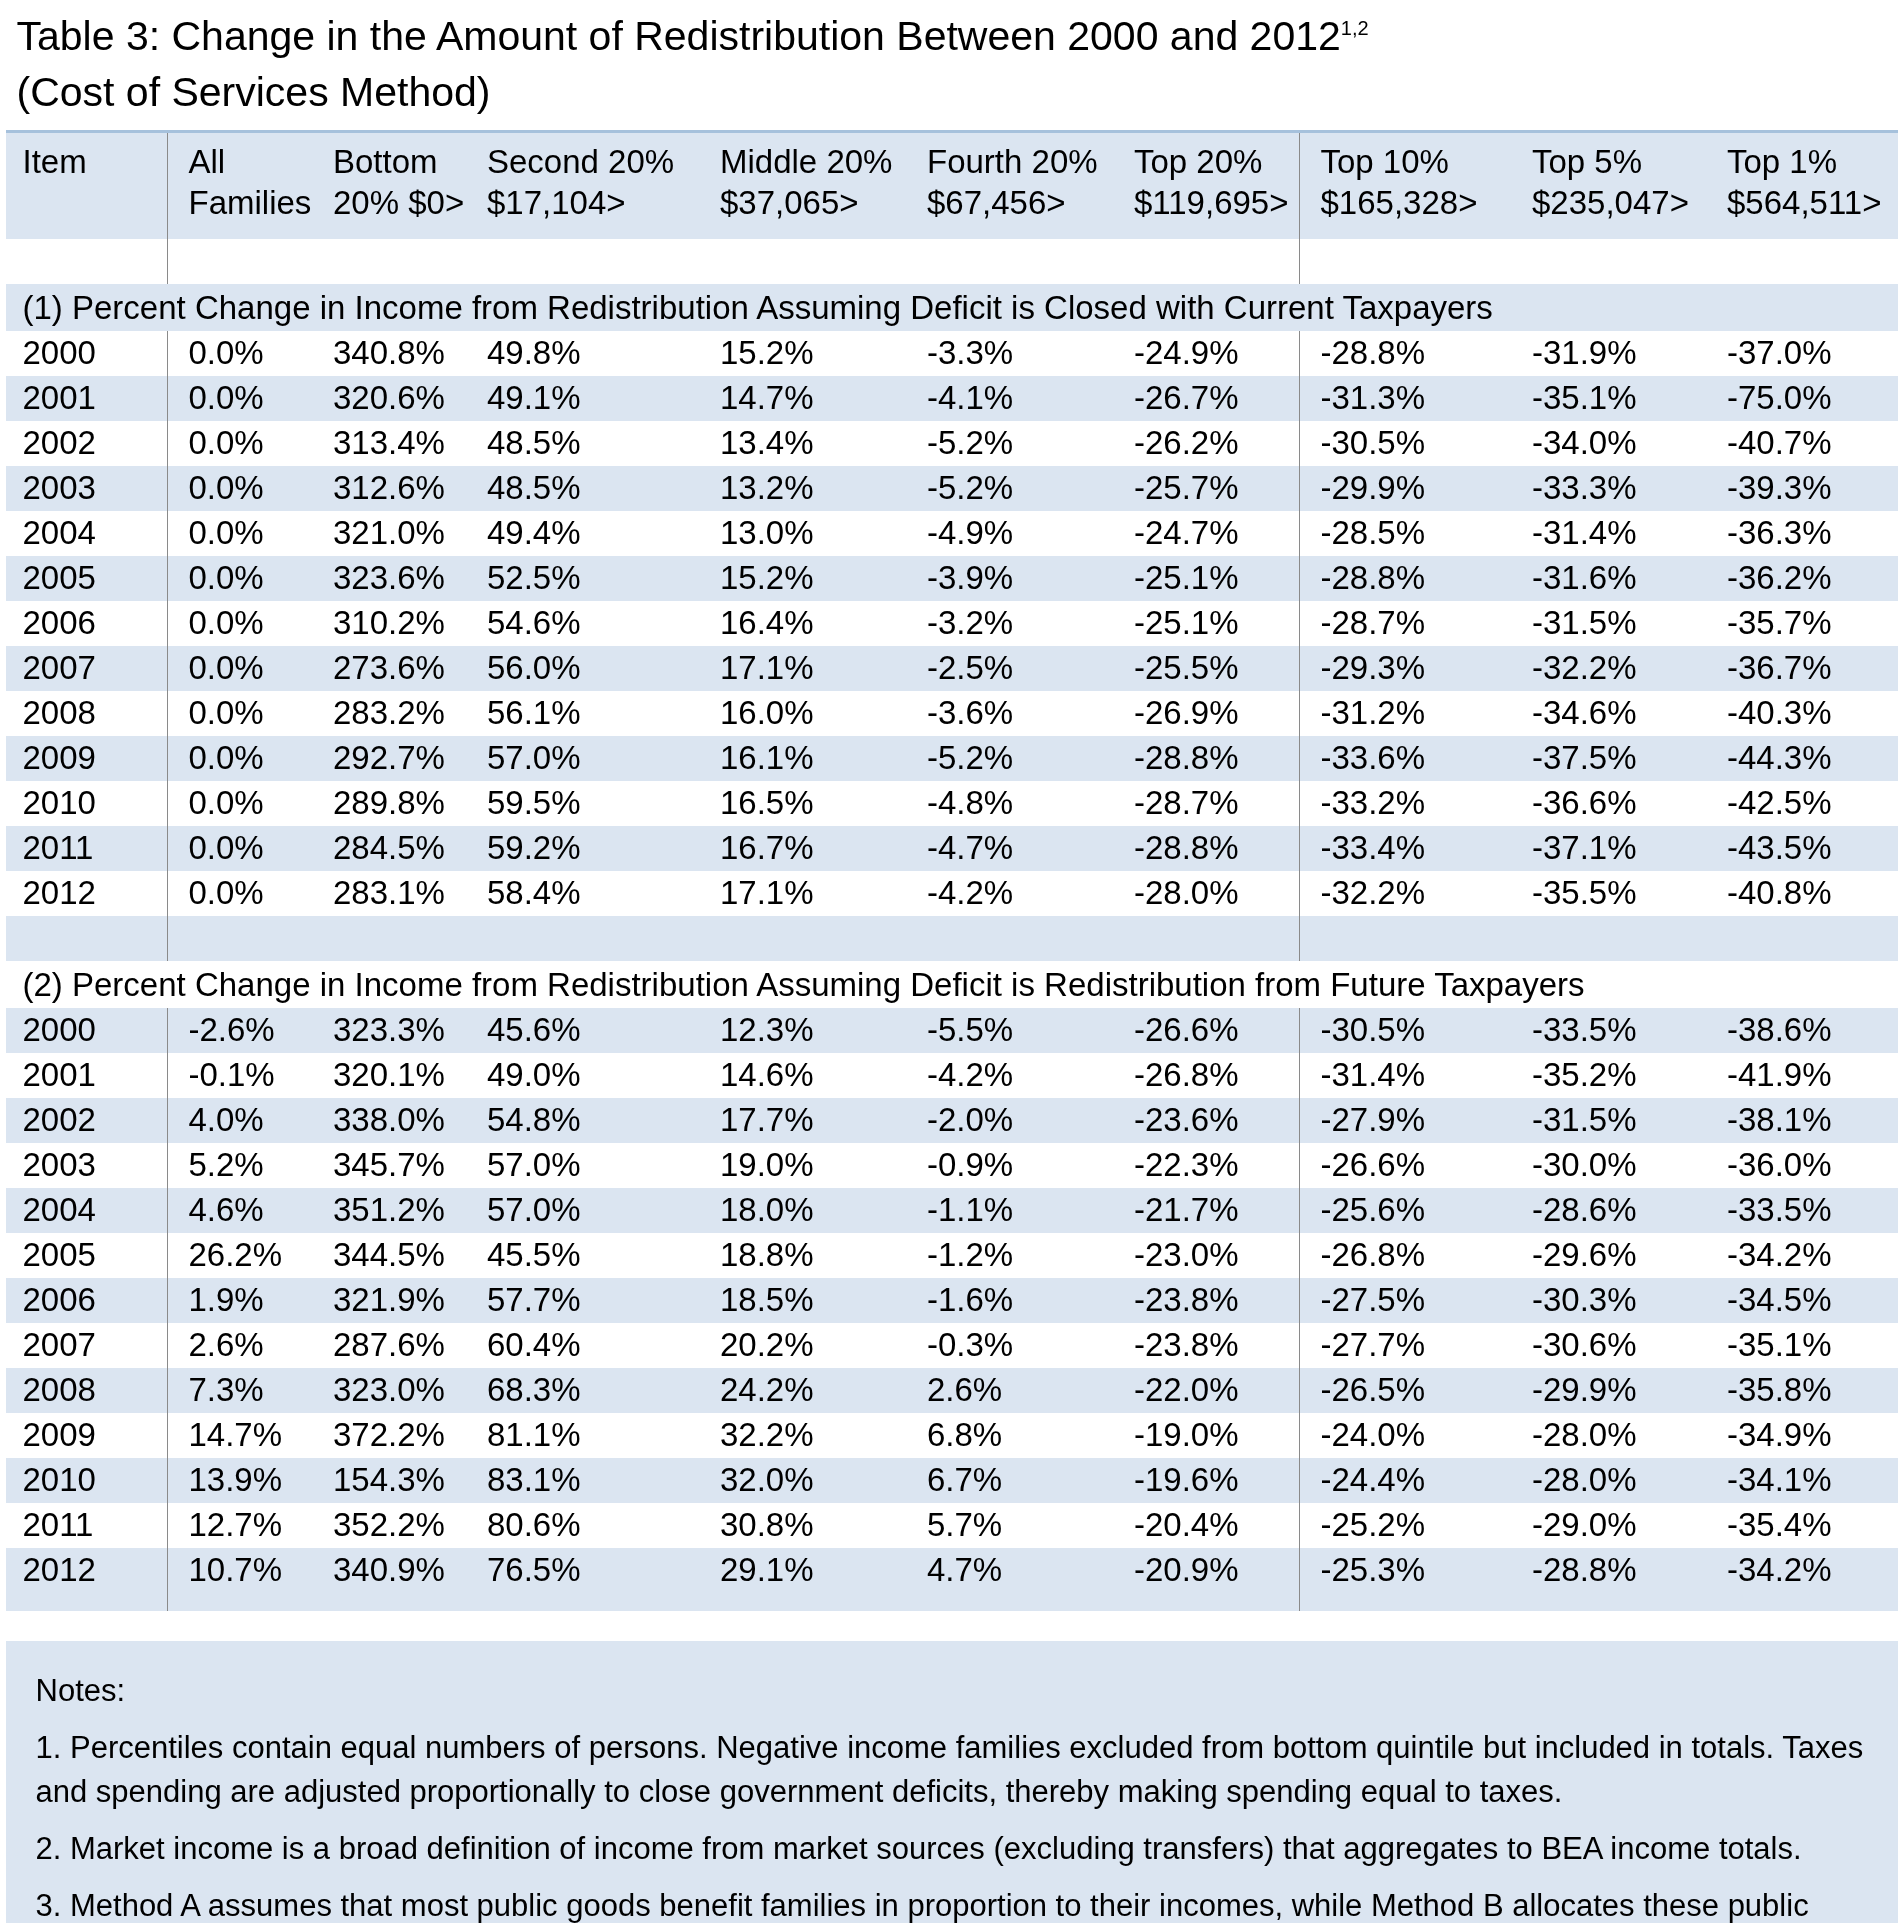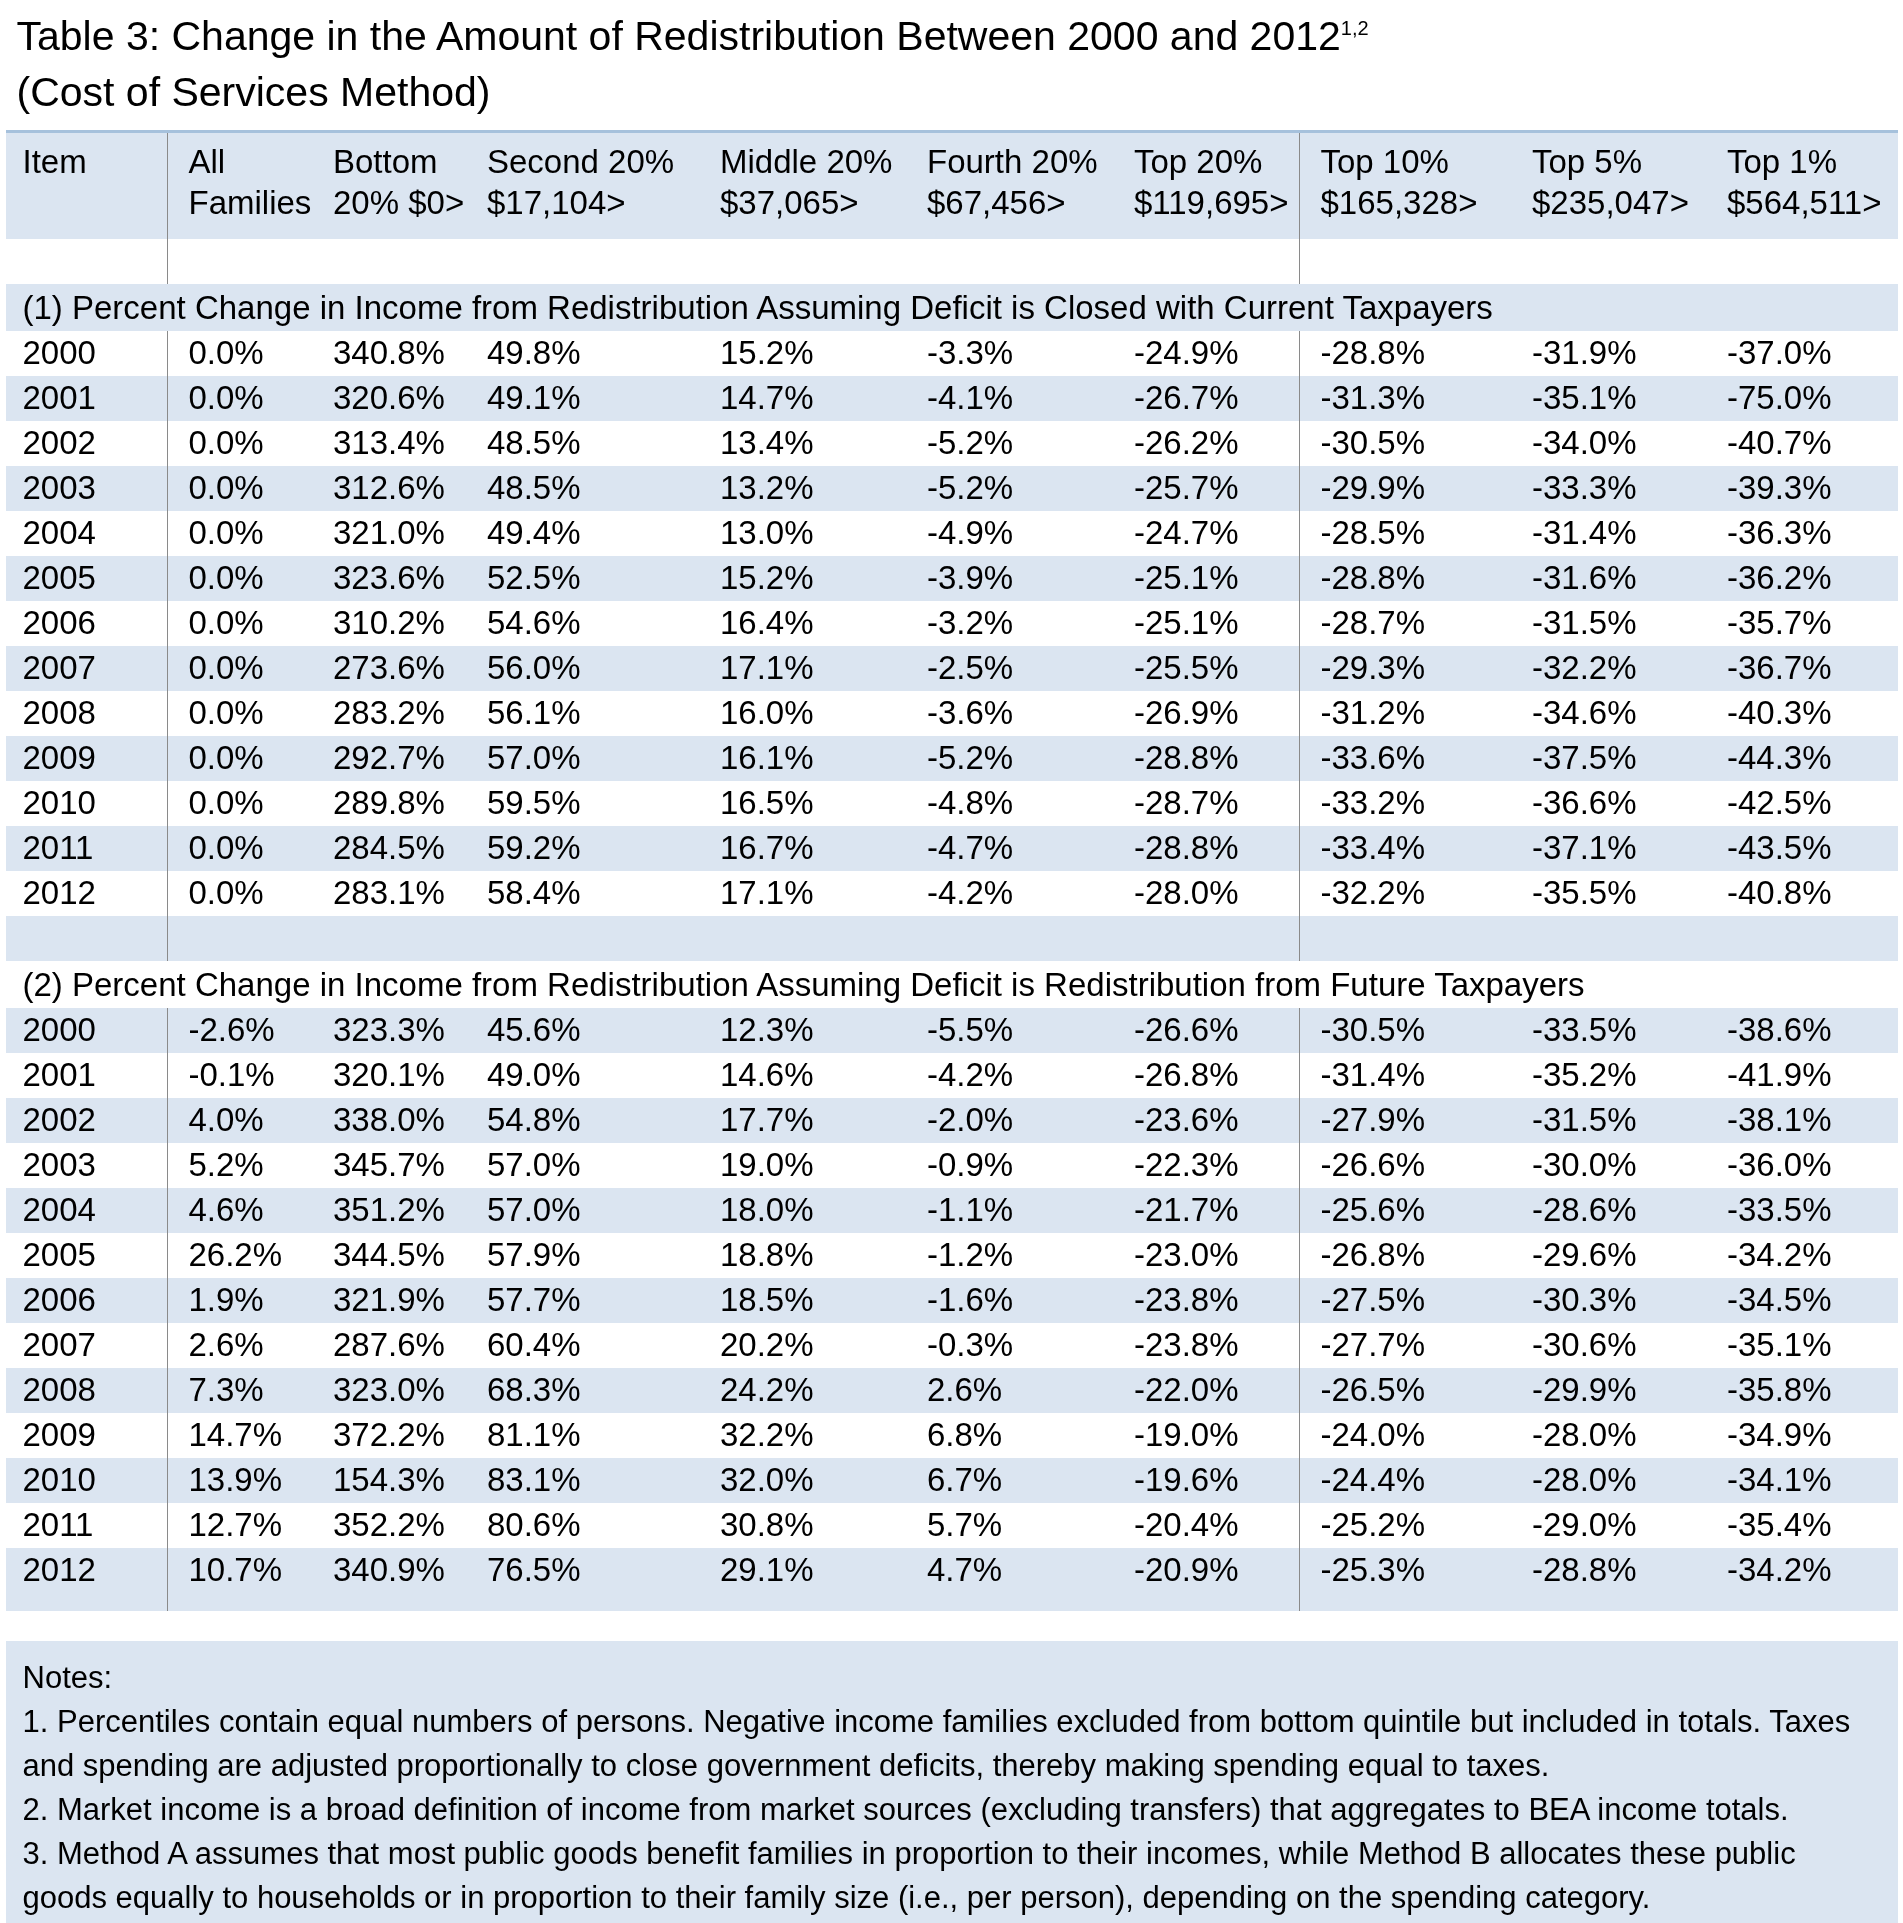--- a/index.html
+++ b/index.html
@@ -30,21 +30,21 @@
   tr.section td { height:47px; line-height:47px; padding-left:16.5px;margin-left:26px; }
   tr.data td    { height:45px; }
   tr.endstrip td{ height:18px; }
 
   .notes {
     width:1854px; margin:30px 0 0 6px;
     background:#dbe5f1;
     padding:15px 21px 53px 16.5px;
     font-size:31px; line-height:44px;
   }
-  .notes p { margin:0; }
+  .notes p { margin:13px; }
 </style>
 </head>
 <body>
 
 <div class="title-block">
   <h1 class="title-line"><span>Table 3: Change in the Amount of Redistribution Between 2000 and 2012</span><sup>1,2</sup></h1>
   <div class="title-line">(Cost of Services Method)</div>
 </div>
 
 <table class="main">
@@ -346,21 +346,21 @@
         <td class="c5">-1.1%</td>
         <td class="c6">-21.7%</td>
         <td class="c7 vline">-25.6%</td>
         <td class="c8">-28.6%</td>
         <td class="c9">-33.5%</td>
       </tr>
       <tr class="data">
         <td class="c0">2005</td>
         <td class="c1 vline">26.2%</td>
         <td class="c2">344.5%</td>
-        <td class="c3">57.9%</td>
+        <td class="c3">45.5%</td>
         <td class="c4">18.8%</td>
         <td class="c5">-1.2%</td>
         <td class="c6">-23.0%</td>
         <td class="c7 vline">-26.8%</td>
         <td class="c8">-29.6%</td>
         <td class="c9">-34.2%</td>
       </tr>
       <tr class="data blue">
         <td class="c0">2006</td>
         <td class="c1 vline">1.9%</td>

